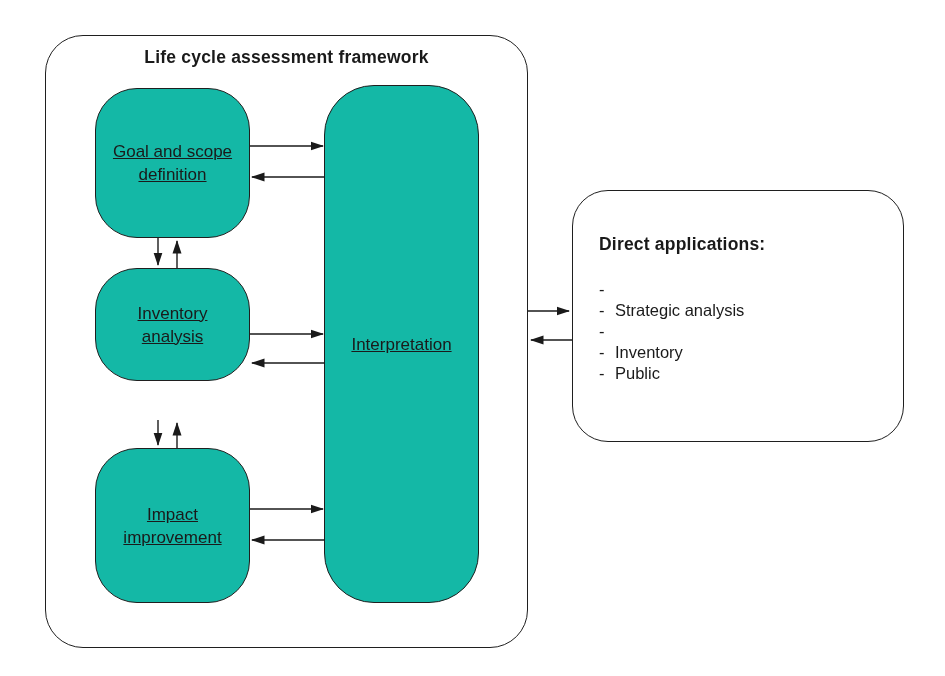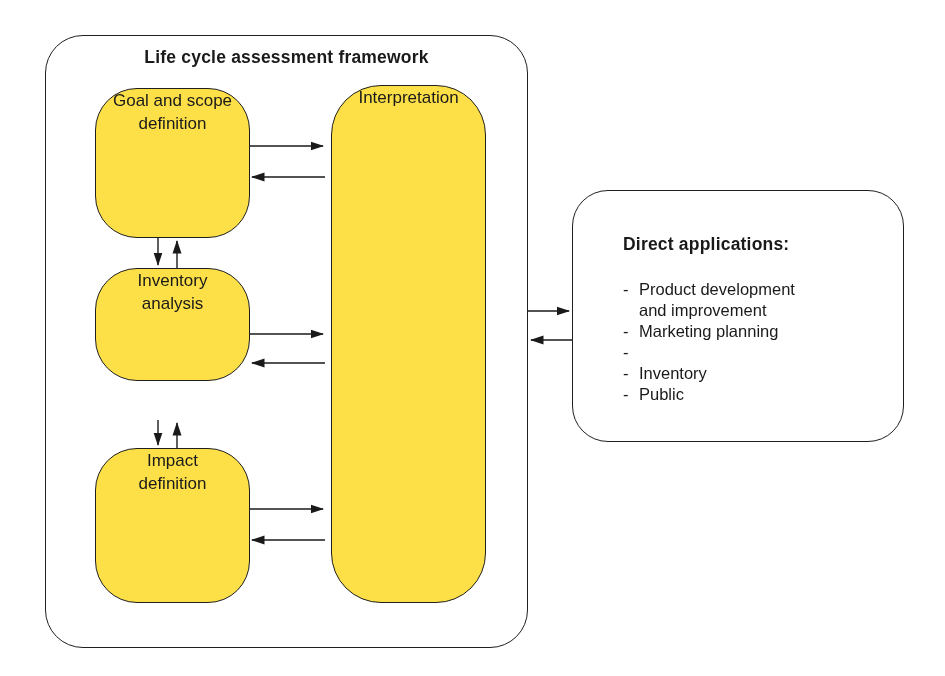--- a/index.html
+++ b/index.html
@@ -36,46 +36,48 @@
     text-align: center;
     font-size: 17.5px;
     font-weight: bold;
     letter-spacing: 0.2px;
   }
   .box {
     position: absolute;
     box-sizing: border-box;
     border: 1.6px solid #1f1f1f;
     border-radius: 42px;
-    background: #fde047;
+    background: #14b8a6;
     display: flex;
+    align-items: center;
     justify-content: center;
     text-align: center;
     font-size: 17px;
     line-height: 23px;
     white-space: pre-line;
+    text-decoration: underline;
   }
   .box-goal      { left: 95px;  top: 88px;  width: 155px; height: 150px; }
   .box-inventory { left: 95px;  top: 268px; width: 155px; height: 113px; }
   .box-impact    { left: 95px;  top: 448px; width: 155px; height: 155px; }
   .box-interpretation {
-    left: 331px; top: 85px; width: 155px; height: 518px;
+    left: 324px; top: 85px; width: 155px; height: 518px;
     border-radius: 50px;
   }
   .box-direct {
     position: absolute;
     left: 572px;
     top: 190px;
     width: 332px;
     height: 252px;
     box-sizing: border-box;
     border: 1.6px solid #1f1f1f;
     border-radius: 36px;
     background: #ffffff;
-    padding: 43px 24px 0 50px;
+    padding: 43px 24px 0 26px;
   }
   .direct-title {
     font-size: 17.5px;
     font-weight: bold;
     margin-bottom: 24px;
     letter-spacing: 0.2px;
   }
   .direct-list {
     font-size: 16.5px;
     line-height: 21px;
@@ -115,38 +117,36 @@
 definition</span>
   </div>
 
   <div class="box box-inventory">
     <span>Inventory
 analysis</span>
   </div>
 
   <div class="box box-impact">
     <span>Impact
-definition</span>
+improvement</span>
   </div>
 
   <div class="box box-interpretation">
     <span>Interpretation</span>
   </div>
 
   <div class="box-direct">
     <div class="direct-title">Direct applications:</div>
     <div class="direct-list">
       <div class="direct-item">
         <span class="bullet">-</span>
-        <span class="item-text">Product development
-and improvement</span>
       </div>
       <div class="direct-item">
         <span class="bullet">-</span>
-        <span class="item-text">Marketing planning</span>
+        <span class="item-text">Strategic analysis</span>
       </div>
       <div class="direct-item">
         <span class="bullet">-</span>
       </div>
       <div class="direct-item">
         <span class="bullet">-</span>
         <span class="item-text">Inventory</span>
       </div>
       <div class="direct-item">
         <span class="bullet">-</span>

